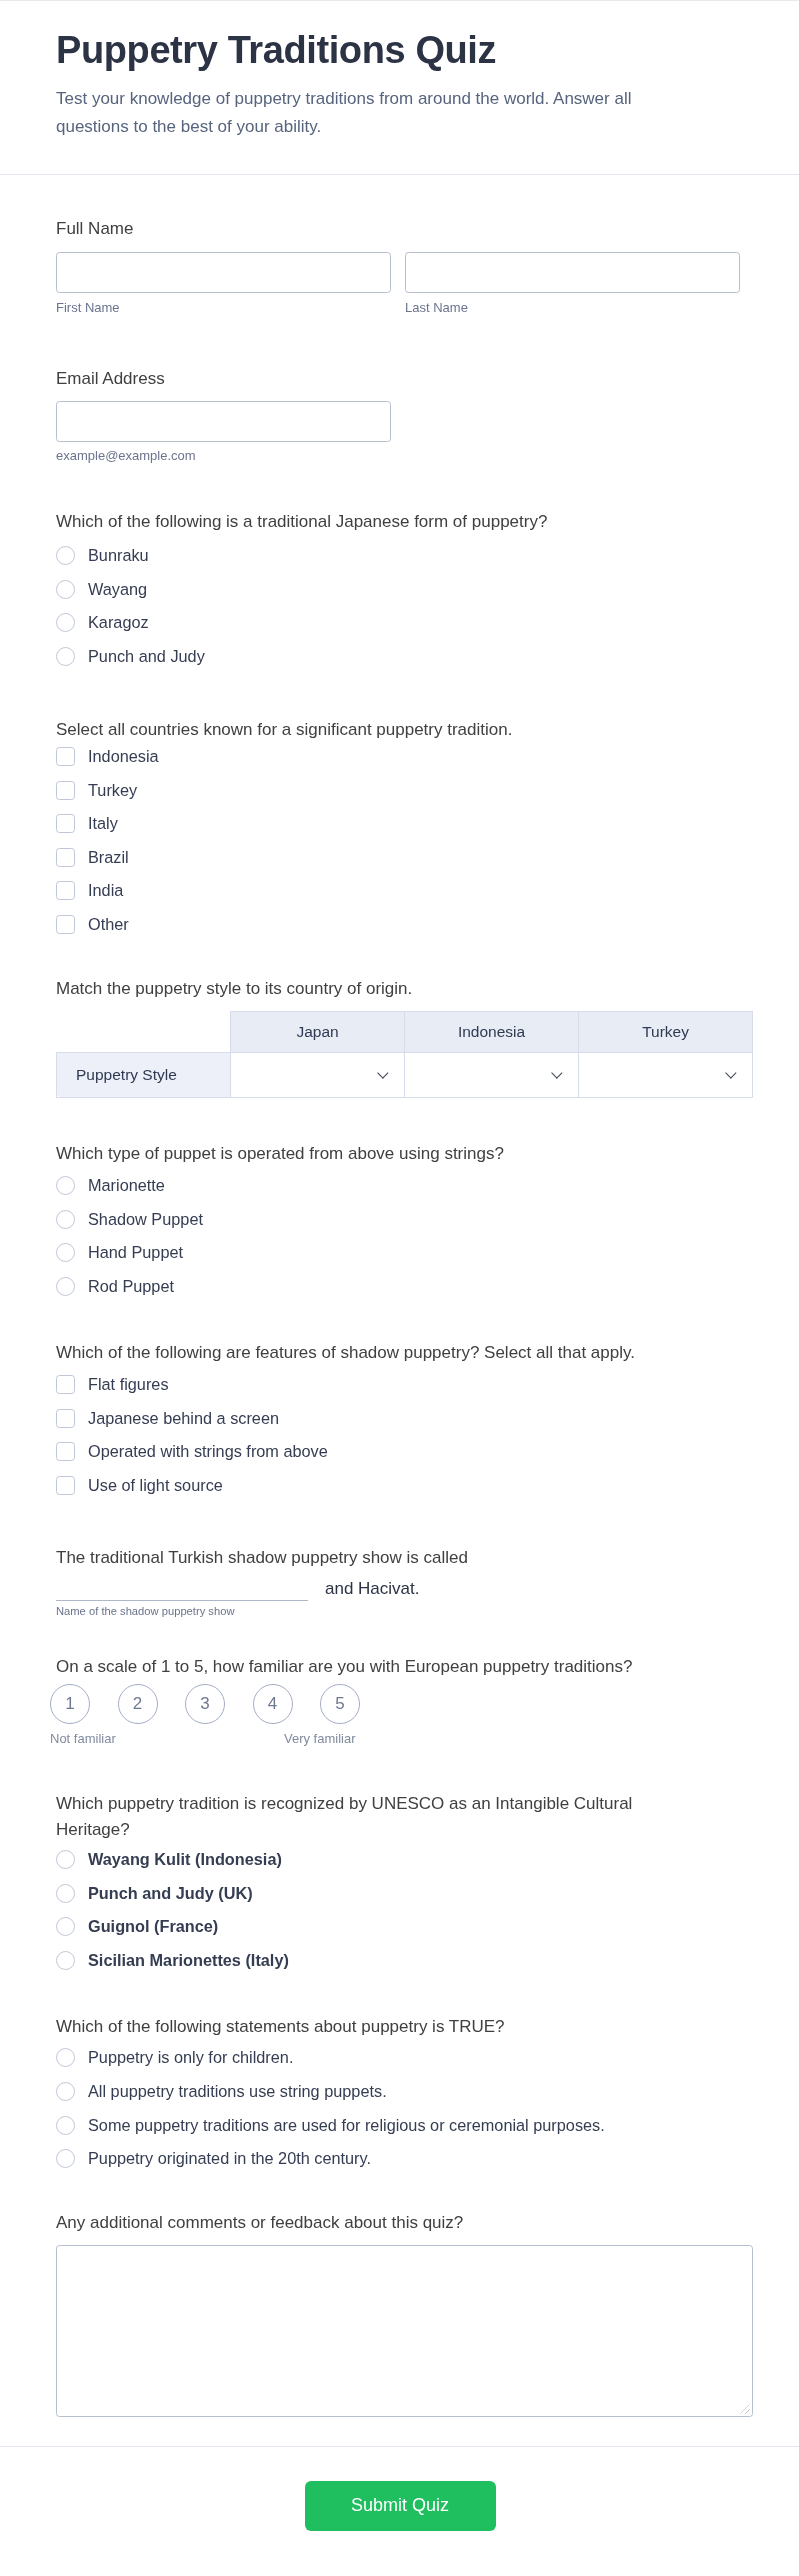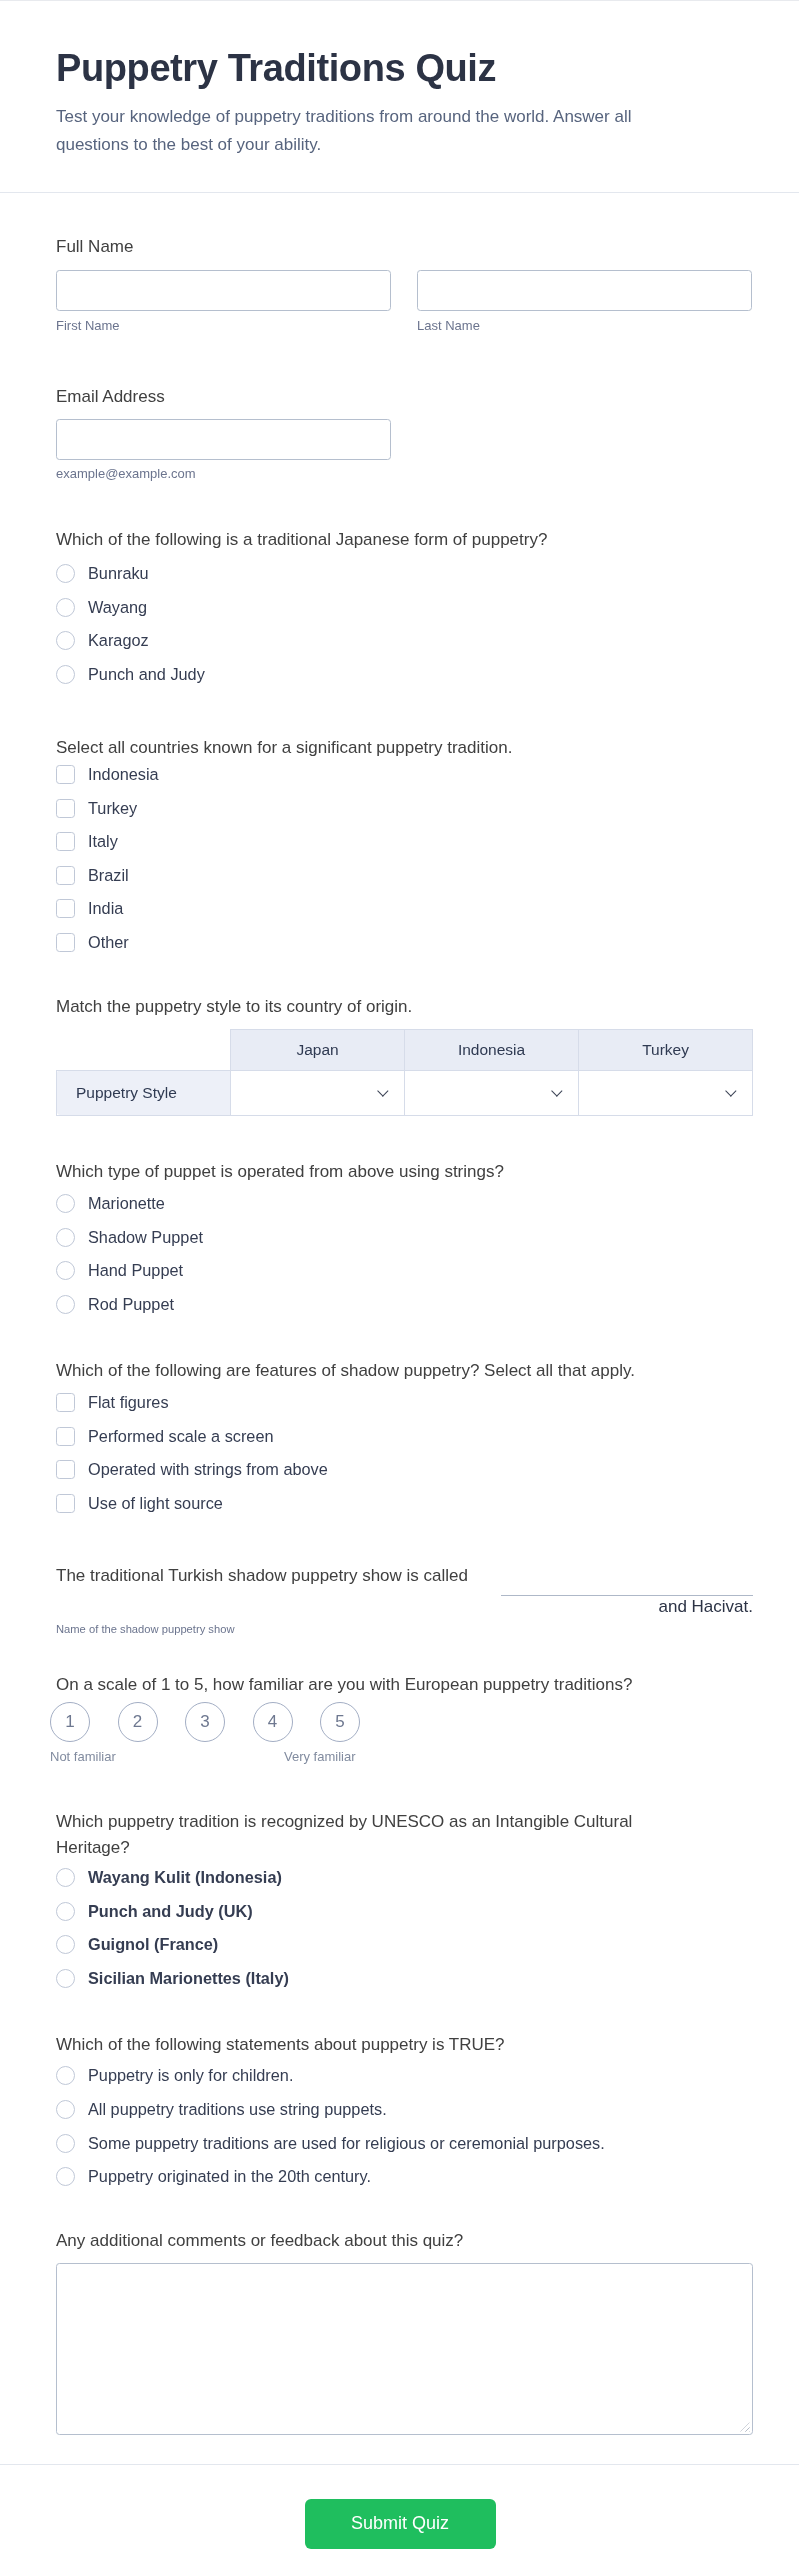--- a/index.html
+++ b/index.html
@@ -8,41 +8,41 @@
     height: 2576px;
     overflow: hidden;
     background: #ffffff;
     border-top: 1.7px solid #e8eaee;
     font-family: "Liberation Sans", "DejaVu Sans", sans-serif;
     color: #2c3345;
   }
   .content { width: 697px; margin-left: 56px; }
 
   
-  .form-header { padding-top: 45px; }
+  .form-header { padding-top: 27px; }
   .form-title {
     font-size: 38px; font-weight: 700; letter-spacing: -0.4px;
     color: #2c3345; line-height: 45px;
   }
   .form-subtitle {
     margin-top: 12px; max-width: 628px;
     font-size: 17px; line-height: 27.5px; color: #57647e;
   }
   .divider { width: 800px; height: 0; border-top: 0.9px solid #e3e7ee; }
   .divider.head { margin-top: 34px; }
   .divider.foot { margin-top: 26px; }
 
   
   .qlabel {
     font-size: 17px; font-weight: 500; color: #404040; line-height: 22.4px;
   }
   .sublabel { font-size: 13px; color: #6b748e; line-height: 15.5px; }
 
   .sec-fullname { margin-top: 43px; }
-  .name-row { display: flex; gap: 26px; margin-top: 12px; }
+  .name-row { display: flex; gap: 14px; margin-top: 12px; }
   .name-col { width: 335px; }
   .text-input {
     display: block; width: 335px; height: 41px;
     border: 0.9px solid #b5bfce; border-radius: 3.4px; background: #fff;
     font-size: 15.5px; padding: 0 10.3px; color: #2c3345; outline: none;
   }
   .name-col .sublabel, .sec-email .sublabel { margin-top: 6.9px; }
   .sec-email { margin-top: 52px; }
   .sec-email .text-input { margin-top: 10.3px; }
 
@@ -82,21 +82,21 @@
   .chevron {
     position: absolute; right: 17px; top: 50%;
     width: 7.7px; height: 7.7px; margin-top: -6px;
     border-right: 1.7px solid #3a4254; border-bottom: 1.7px solid #3a4254;
     transform: rotate(45deg); pointer-events: none;
   }
 
   
   .q-fill { margin-top: 50px; }
   .q-fill .qlabel { line-height: 24px; }
-  .blank-row { display: flex; align-items: flex-end; margin-top: 6.9px; height: 24px; flex-direction: column; }
+  .blank-row { display: flex; align-items: flex-end; margin-top: 6.9px; height: 24px; }
   .blank-input { width: 252px; height: 24px; border-bottom: 0.9px solid #aeb8c8; }
   .blank-suffix { font-size: 17px; color: #2c3345; margin-left: 17px; line-height: 22.4px; }
   .q-fill .sublabel { margin-top: 4px; font-size: 11.2px; line-height: 13.8px; }
 
   
   .q-scale { margin-top: 38px; }
   .scale-row { display: flex; gap: 27.5px; margin-top: 5.2px; margin-left: -6px; }
   .scale-circle {
     width: 40px; height: 40px; border-radius: 50%;
     border: 1.7px solid #a3aec4; background: #fff;
@@ -268,21 +268,21 @@
 
     <div class="question">
       <div class="qlabel">Which of the following are features of shadow puppetry? Select all that apply.</div>
       <div class="opts">
           <div class="opt-row">
             <span class="ctl checkbox"></span>
             <span class="opt-label">Flat figures</span>
           </div>
           <div class="opt-row">
             <span class="ctl checkbox"></span>
-            <span class="opt-label">Performed scale a screen</span>
+            <span class="opt-label">Japanese behind a screen</span>
           </div>
           <div class="opt-row">
             <span class="ctl checkbox"></span>
             <span class="opt-label">Operated with strings from above</span>
           </div>
           <div class="opt-row">
             <span class="ctl checkbox"></span>
             <span class="opt-label">Use of light source</span>
           </div>
         </div>

